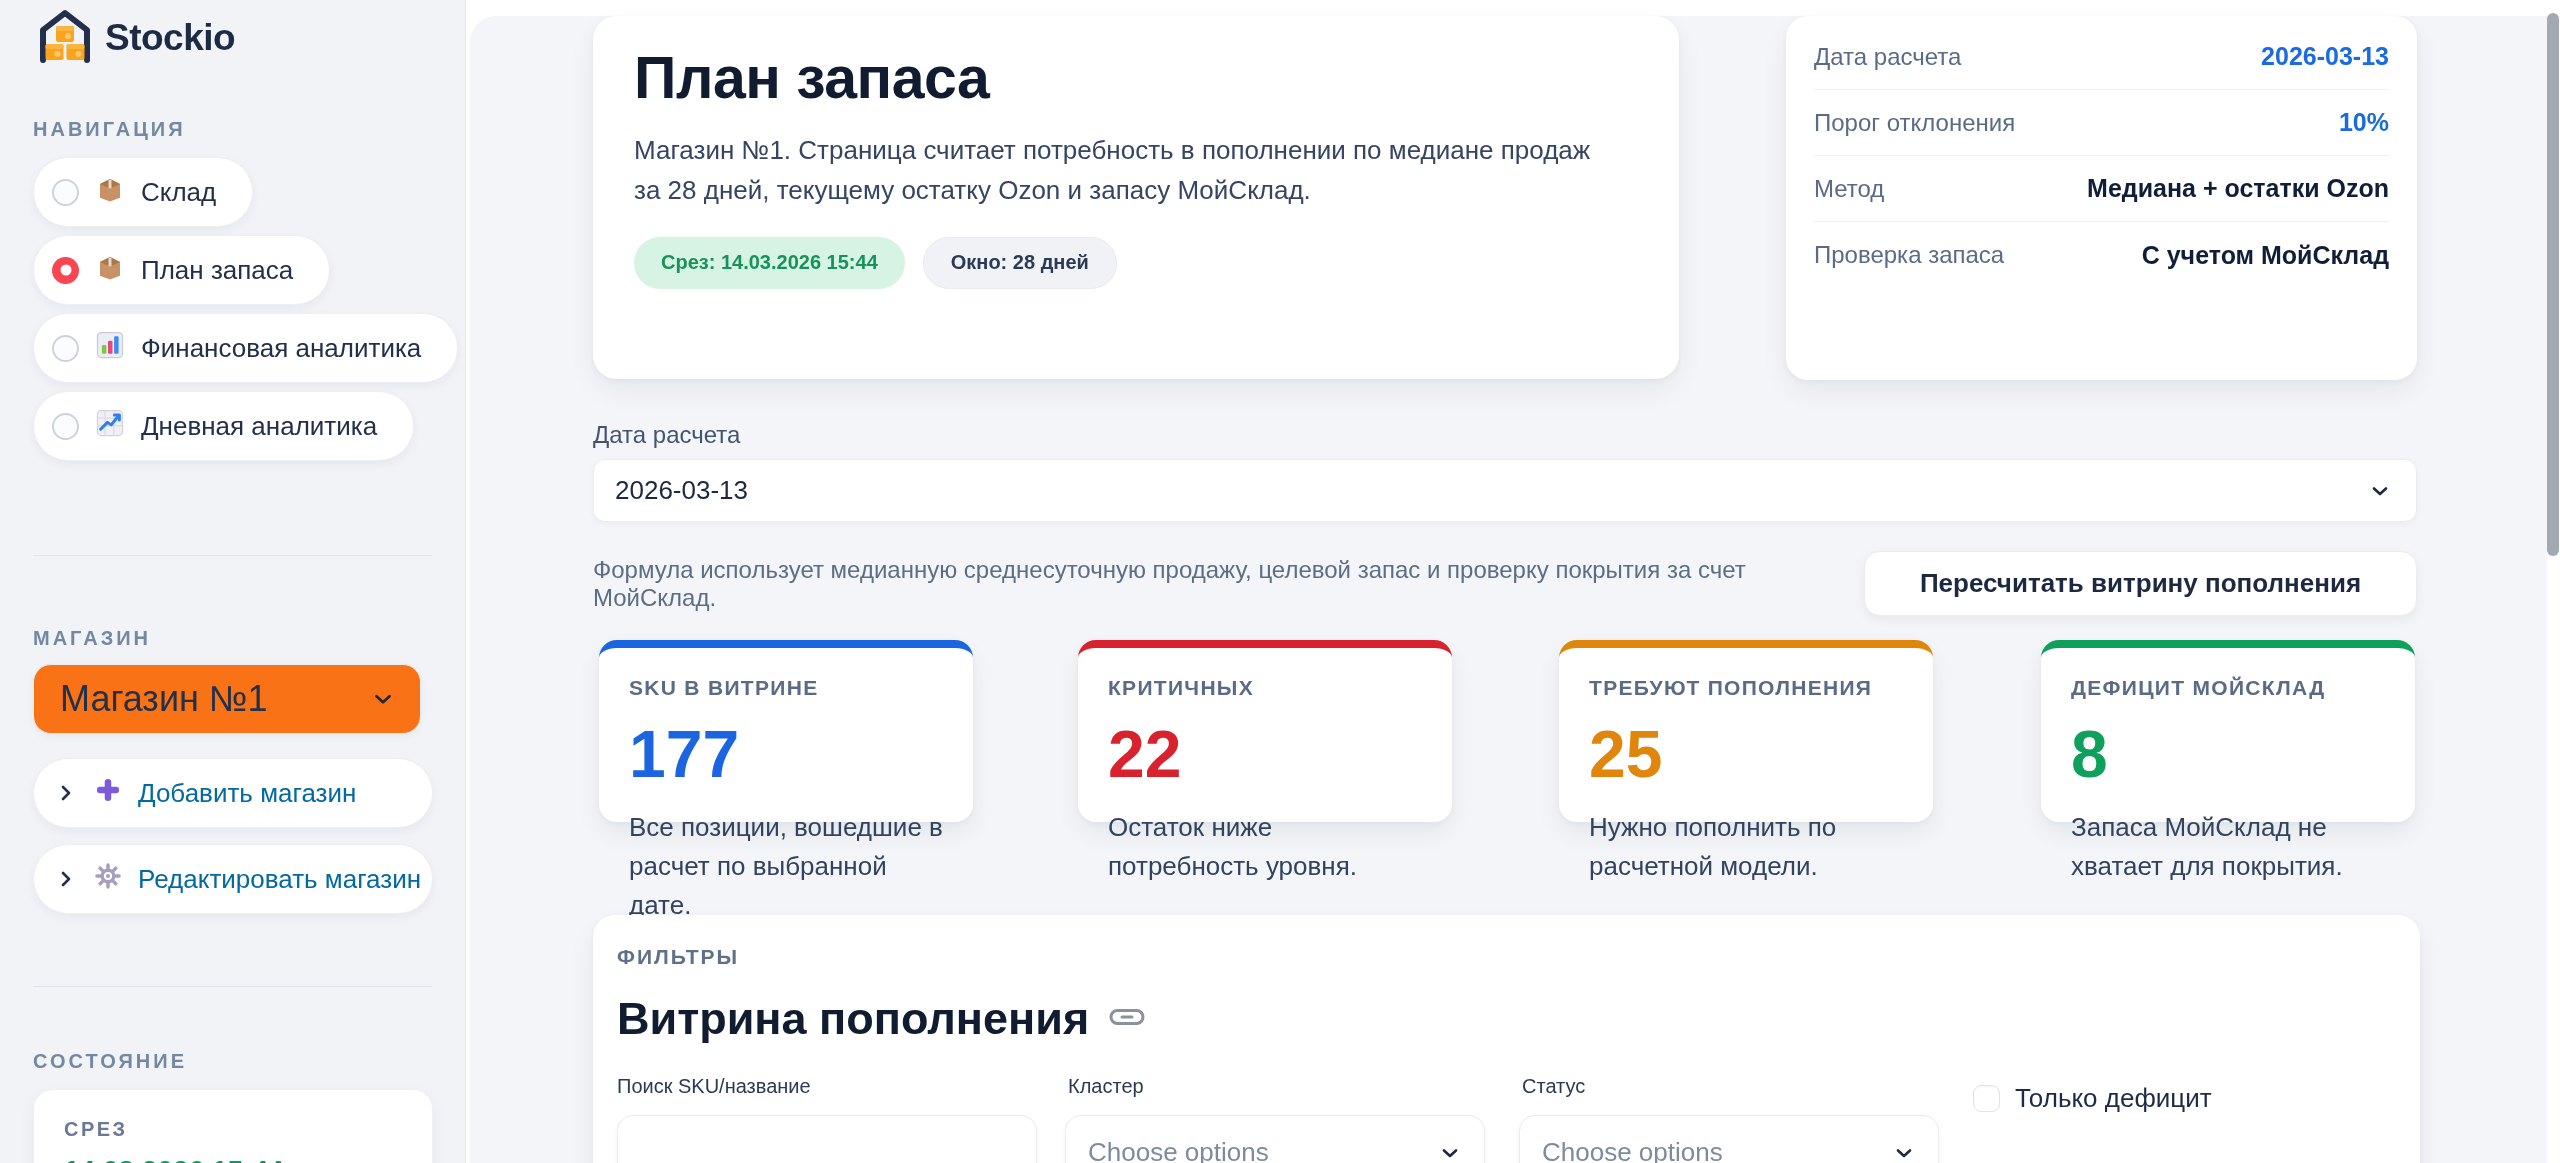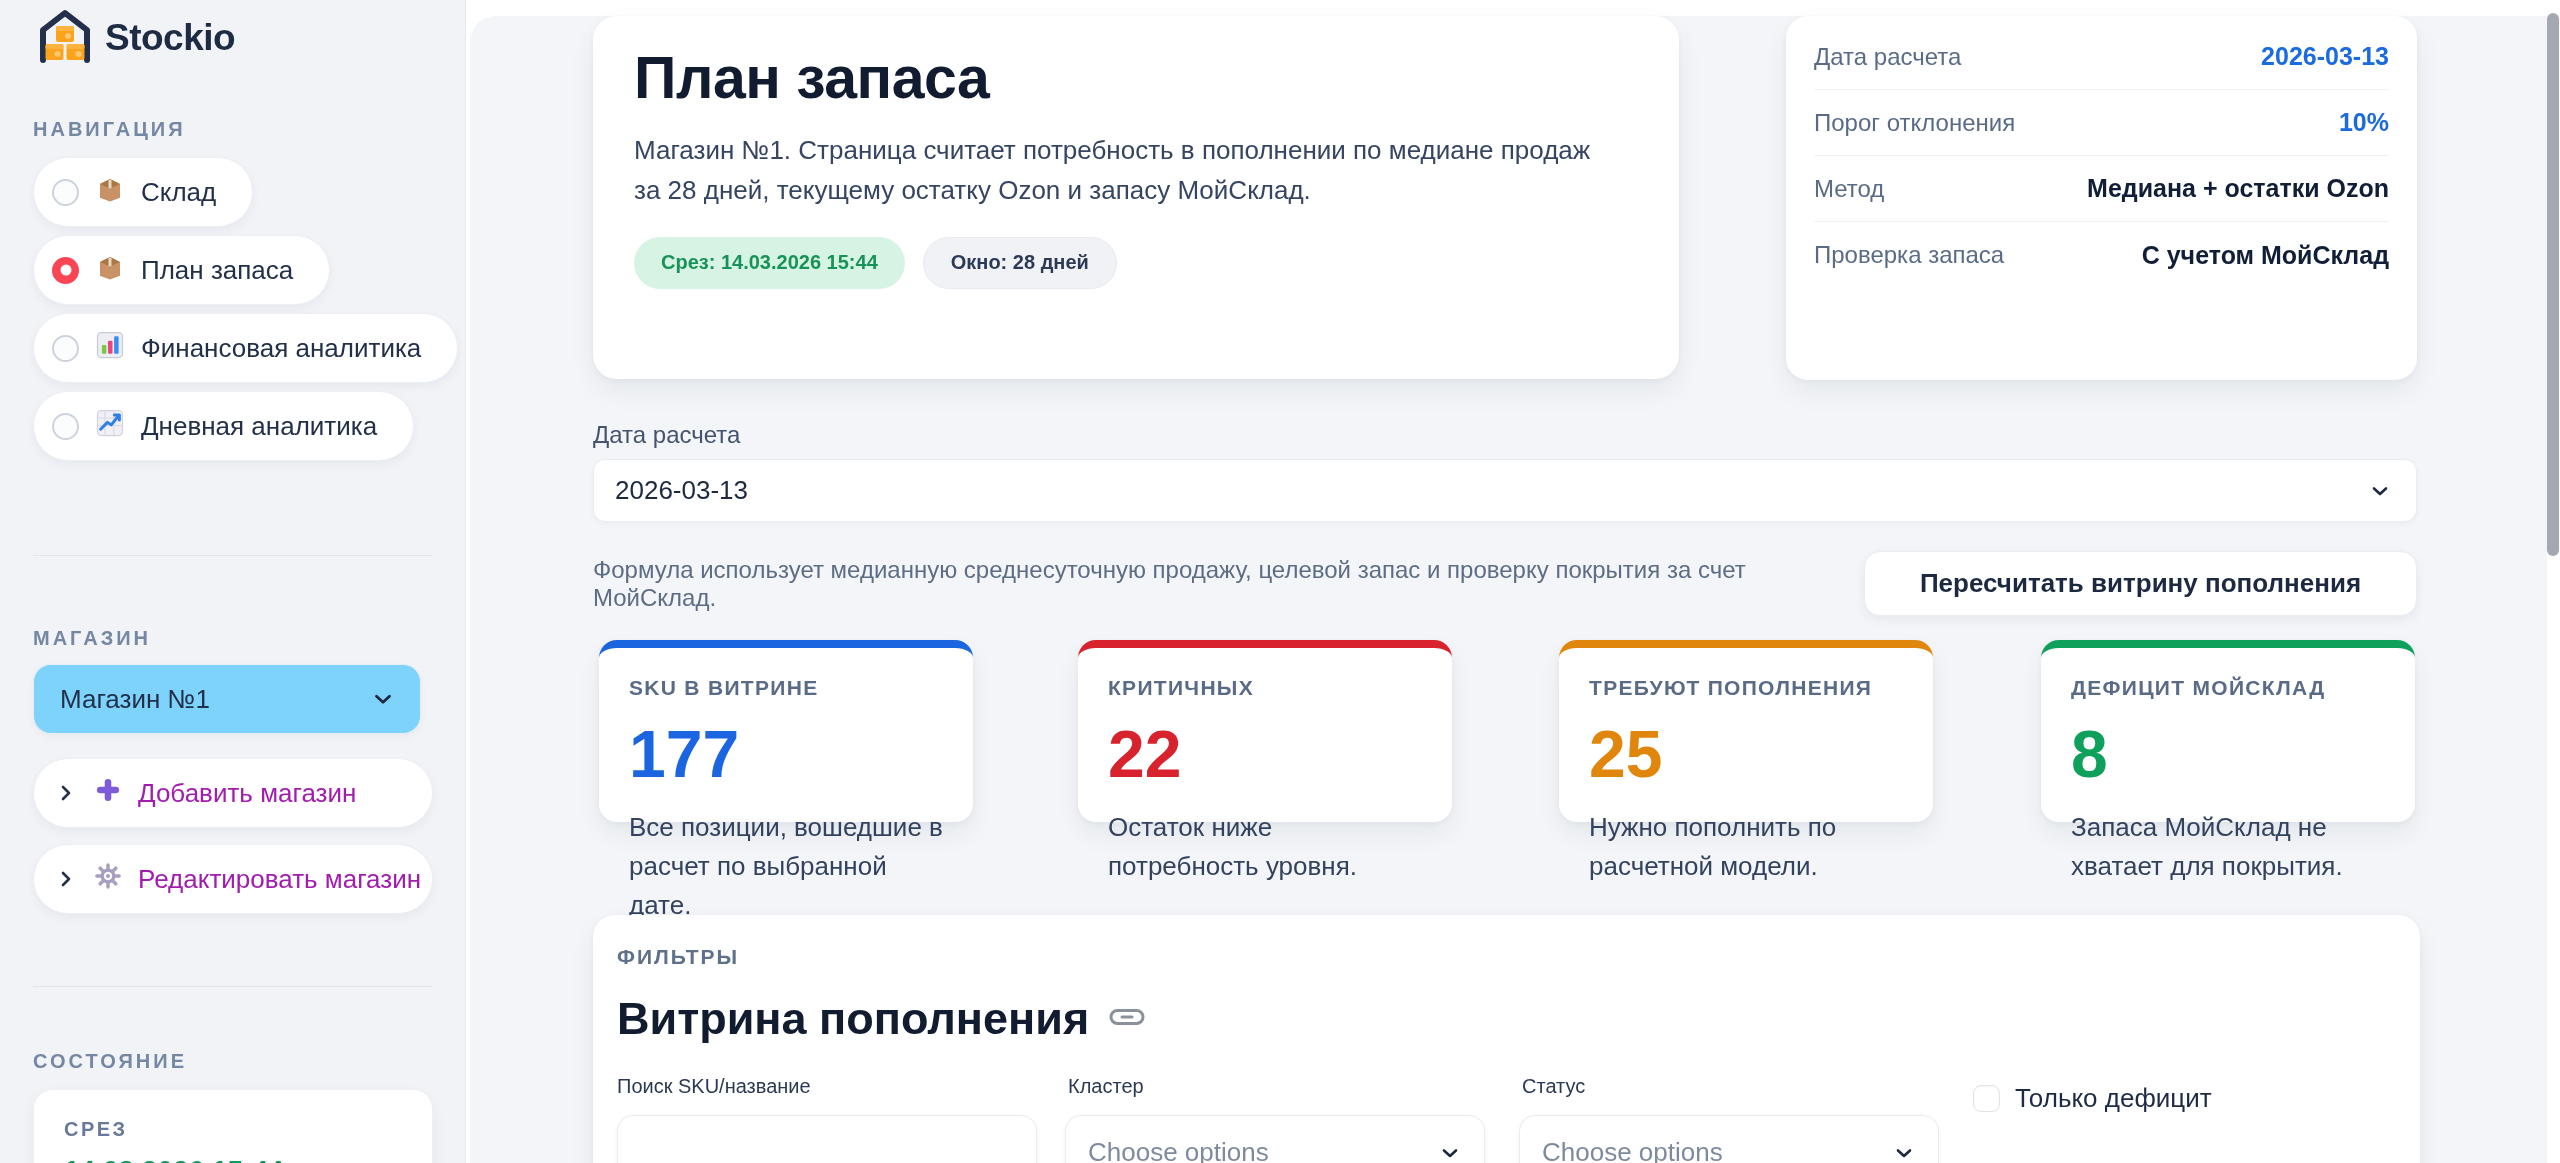--- a/index.html
+++ b/index.html
@@ -41,32 +41,32 @@
   .radio.checked {
     border: none; background: #fa4553; position: relative;
   }
   .radio.checked::after {
     content:""; position:absolute; left:50%; top:50%; width:11px; height:11px;
     transform: translate(-50%,-50%); background:#fff; border-radius:50%;
   }
   .divider { height: 1px; background: #e0e4ec; margin-top: 86px; }
   .divider.d2 { margin-top: 72px; }
   .store-select {
-    margin-top: 14px; height: 70px; width: 388px; background:#7dd3fc;
+    margin-top: 14px; height: 70px; width: 388px; background:#f97316;
     border: 1px solid #e9edf3; border-radius: 18px;
     box-shadow: 0 3px 8px rgba(20,30,55,0.04);
     display:flex; align-items:center; justify-content: space-between;
-    padding: 0 24px 0 26px; font-size: 26px; color:#22304a; cursor:pointer;
+    padding: 0 24px 0 26px; font-size: 36px; color:#22304a; cursor:pointer;
   }
   .action-pill {
     display:flex; align-items:center; gap: 16px; width: 400px;
     height: 70px; padding: 0 18px 0 20px; background:#fff;
     border: 1px solid #eceff4; border-radius: 999px;
     box-shadow: 0 4px 10px rgba(20,30,55,0.05); cursor:pointer;
-    font-size: 26px; color:#a21caf; white-space: nowrap;
+    font-size: 26px; color:#0369a1; white-space: nowrap;
   }
   .ap1 { margin-top: 24px; }
   .ap2 { margin-top: 16px; }
   .state-card {
     margin-top: 16px; width: 400px; height: 170px; background:#fff;
     border-radius: 20px; border: 1px solid #eef0f5;
     box-shadow: 0 6px 16px rgba(20,30,55,0.05); padding: 28px 0 0 30px;
   }
   .state-slice-label { font-size: 20px; font-weight: 600; color:#69799a; letter-spacing: 2.5px; }
   .state-date { margin-top: 14px; font-size: 28px; font-weight: 800; color:#0d9b62; }

